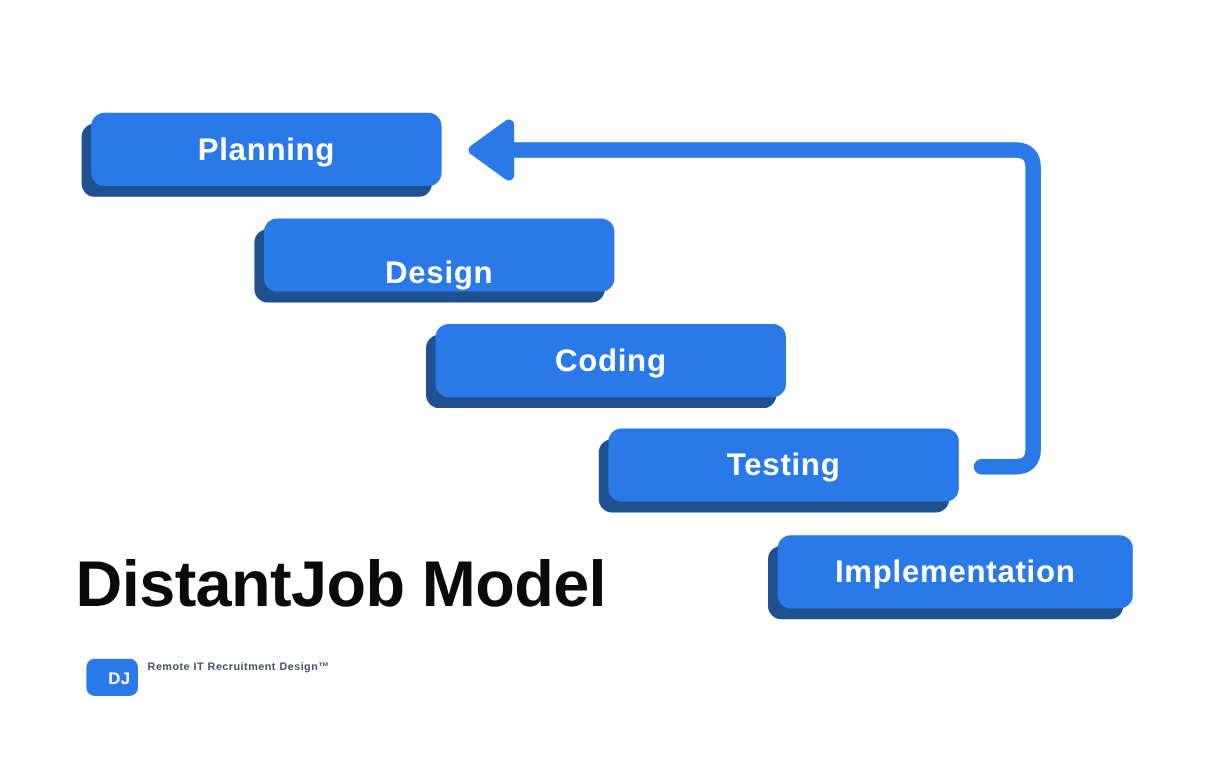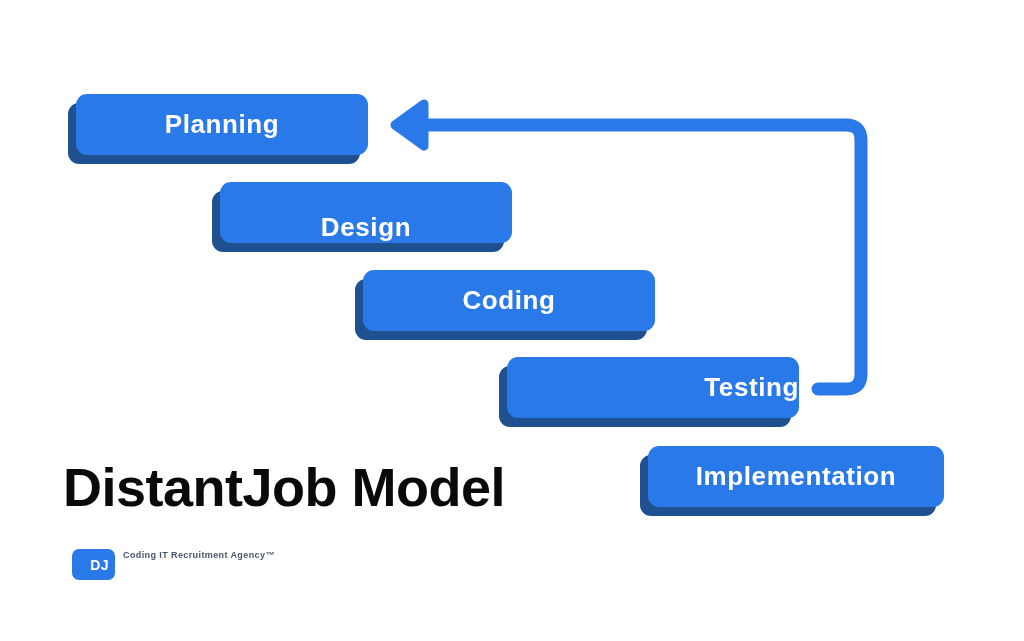--- a/index.html
+++ b/index.html
@@ -58,21 +58,21 @@
   }
   .step-label {
     color: var(--box-text);
     font-size: 26px;
     font-weight: 700;
     letter-spacing: 0.6px;
   }
   .step-1 { left: 56px;  top: 94px;  }
   .step-2 { left: 200px; top: 182px; align-items: flex-end; }
   .step-3 { left: 343px; top: 270px; }
-  .step-4 { left: 487px; top: 357px; justify-content: flex-end; }
+  .step-4 { left: 487px; top: 357px; }
   .step-5 { left: 628px; top: 446px; width: 296px; }
   
   .page-title {
     position: absolute;
     left: 43px;
     top: 458px;
     color: var(--title);
     font-size: 54px;
     font-weight: 700;
     letter-spacing: -0.5px;
@@ -145,17 +145,17 @@
   </div>
   <div class="step step-5">
     <span class="step-label">Implementation</span>
   </div>
 
   <div class="page-title">DistantJob Model</div>
 
   <div class="logo">
     <div class="logo-mark">DJ</div>
     <div class="logo-col">
-      <div class="logo-tagline">Coding IT Recruitment Agency™</div>
+      <div class="logo-tagline">Remote IT Recruitment Design™</div>
     </div>
   </div>
 
 </div>
 
 </body></html>

